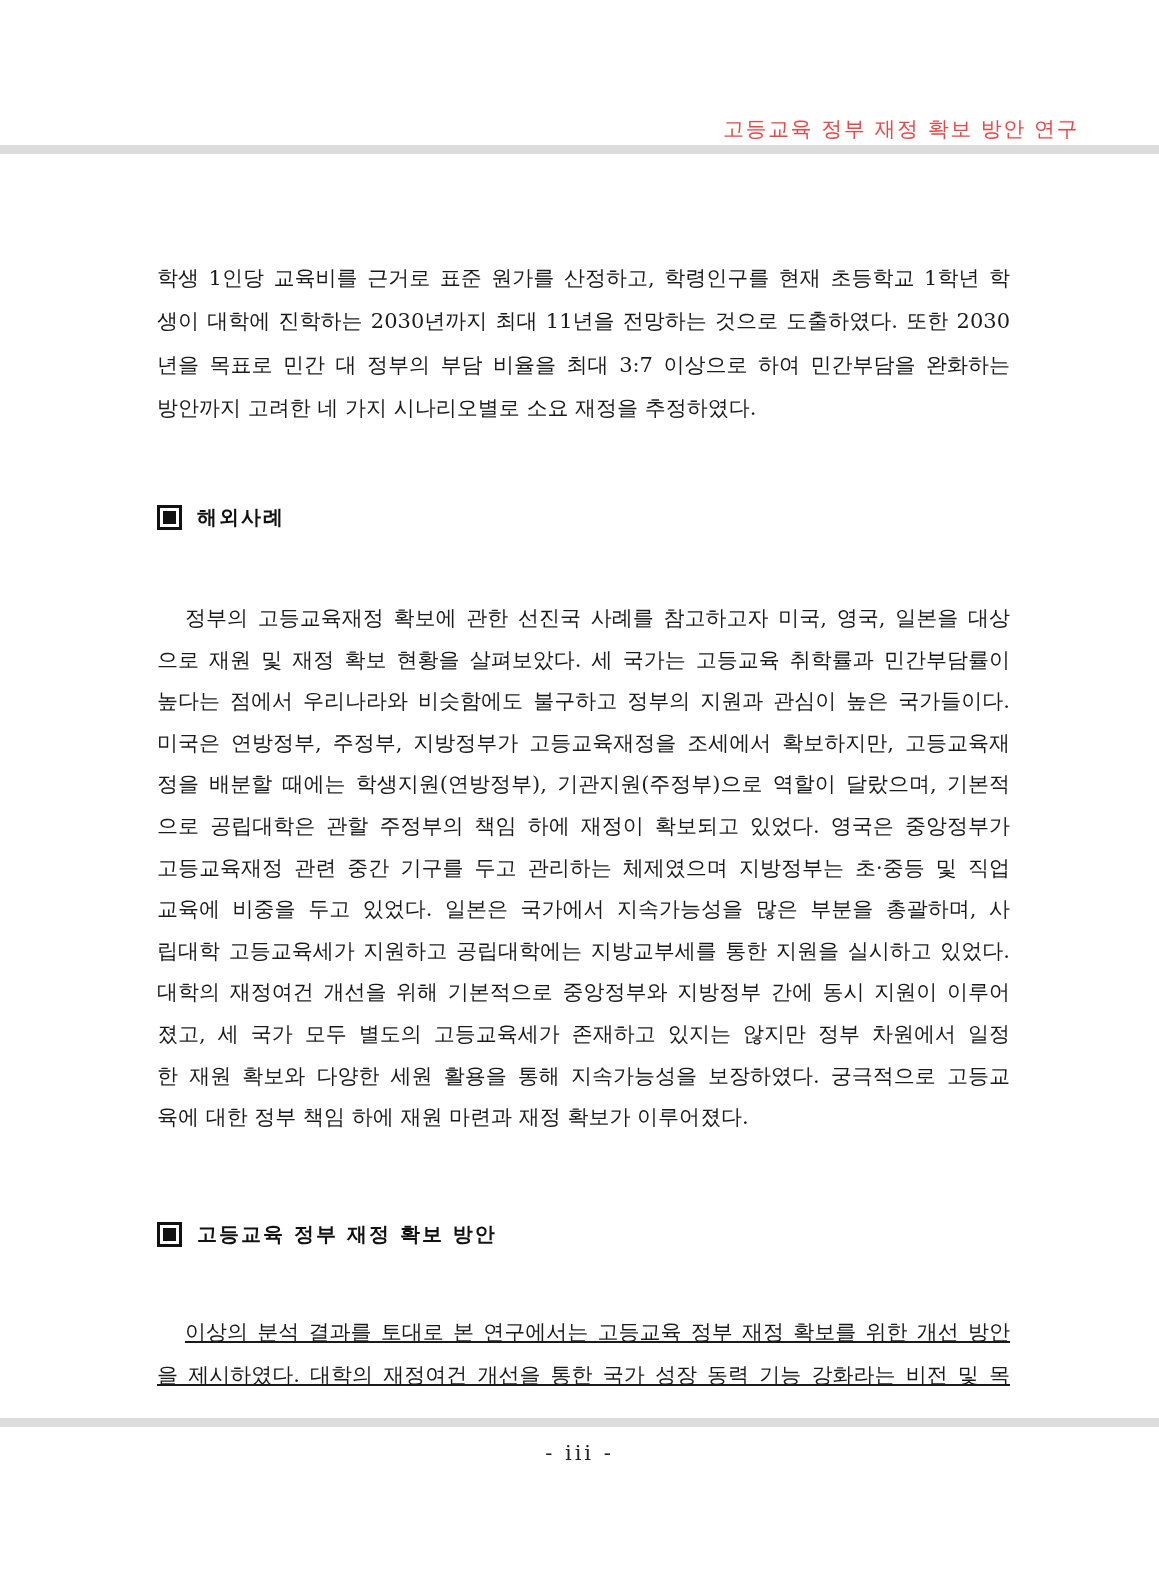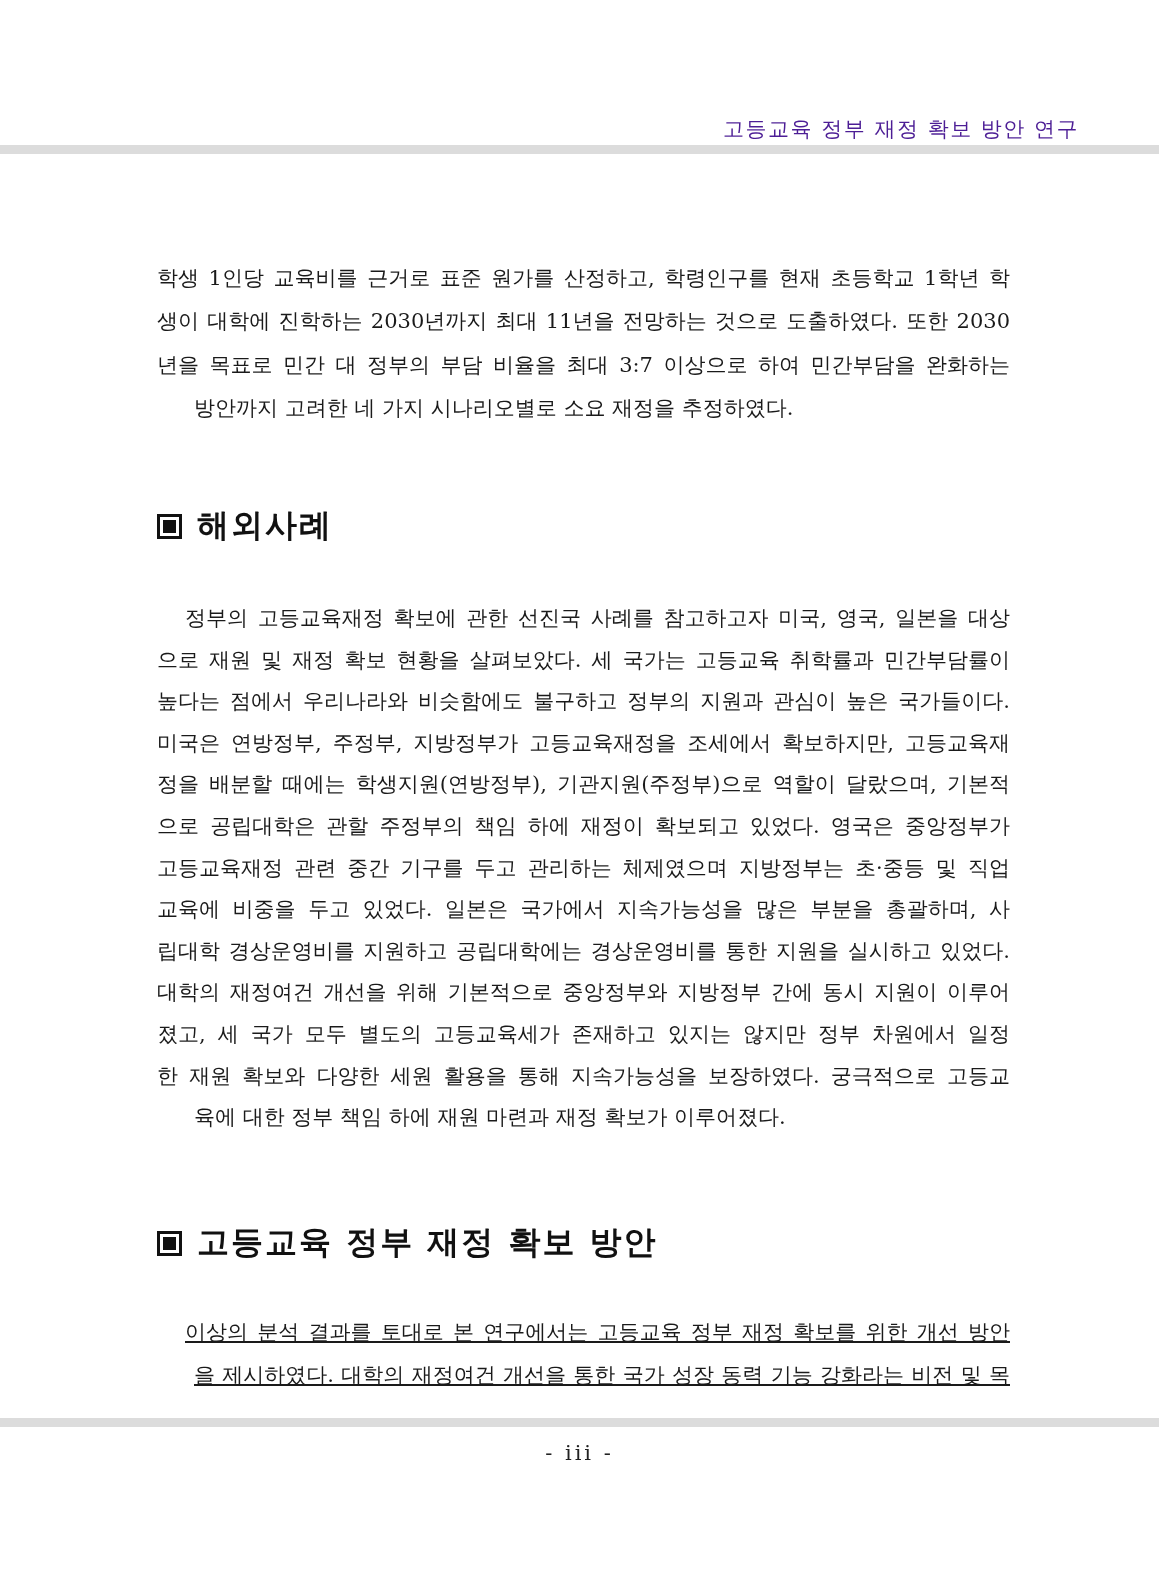--- a/index.html
+++ b/index.html
@@ -13,21 +13,21 @@
   }
   .page { position: absolute; inset: 0; }
 
   
   .running-head {
     position: absolute;
     top: 115px; right: 80px;
     font-family: "DejaVu Sans", sans-serif;
     font-size: 21px;
     letter-spacing: 1.5px;
-    color: #4c1d95;
+    color: #ef4444;
     white-space: nowrap;
   }
 
   
   .bar {
     position: absolute; left: 0; width: 100%; height: 9px;
     background: #dcdcdc;
   }
   .bar-top { top: 145px; }
   .bar-bottom { top: 1418px; }
@@ -35,40 +35,40 @@
   
   .textcol { position: absolute; left: 157px; width: 853px; }
 
   .para { font-size: 21px; }
   .para .line {
     text-align: justify;
     text-align-last: justify;
     white-space: normal;
     overflow: visible;
   }
-  .para .line.last-line { text-align-last: left; margin-left: 37px; }
+  .para .line.last-line { text-align-last: left; }
   .para.justify-all .line.last-line { text-align-last: justify; }
   .para.indented .line.first-line { text-indent: 28px; }
 
   .intro-para { top: 257px; }
   .intro-para .line { height: 43.3px; line-height: 43.3px; }
 
   .overseas-para { top: 598px; }
   .overseas-para .line { height: 41.6px; line-height: 41.6px; }
 
   .plan-para { top: 1311px; }
   .plan-para .line { height: 43.4px; line-height: 43.4px; text-decoration: underline; }
 
   
   .section-heading {
     position: absolute; left: 157px;
     display: flex; align-items: center; gap: 15px;
     font-family: "DejaVu Sans", sans-serif;
     font-weight: 700;
-    font-size: 32px;
+    font-size: 20px;
     letter-spacing: 2px;
     color: #111;
     white-space: nowrap;
   }
   .heading-overseas { top: 504px; }
   .heading-plan { top: 1221px; text-align: center; }
 
   
   .marker {
     width: 19px; height: 19px;
@@ -118,21 +118,21 @@
 
   <div class="textcol para indented overseas-para">
       <div class="line first-line">정부의 고등교육재정 확보에 관한 선진국 사례를 참고하고자 미국, 영국, 일본을 대상</div>
       <div class="line">으로 재원 및 재정 확보 현황을 살펴보았다. 세 국가는 고등교육 취학률과 민간부담률이</div>
       <div class="line">높다는 점에서 우리나라와 비슷함에도 불구하고 정부의 지원과 관심이 높은 국가들이다.</div>
       <div class="line">미국은 연방정부, 주정부, 지방정부가 고등교육재정을 조세에서 확보하지만, 고등교육재</div>
       <div class="line">정을 배분할 때에는 학생지원(연방정부), 기관지원(주정부)으로 역할이 달랐으며, 기본적</div>
       <div class="line">으로 공립대학은 관할 주정부의 책임 하에 재정이 확보되고 있었다. 영국은 중앙정부가</div>
       <div class="line">고등교육재정 관련 중간 기구를 두고 관리하는 체제였으며 지방정부는 초·중등 및 직업</div>
       <div class="line">교육에 비중을 두고 있었다. 일본은 국가에서 지속가능성을 많은 부분을 총괄하며, 사</div>
-      <div class="line">립대학 경상운영비를 지원하고 공립대학에는 경상운영비를 통한 지원을 실시하고 있었다.</div>
+      <div class="line">립대학 고등교육세가 지원하고 공립대학에는 지방교부세를 통한 지원을 실시하고 있었다.</div>
       <div class="line">대학의 재정여건 개선을 위해 기본적으로 중앙정부와 지방정부 간에 동시 지원이 이루어</div>
       <div class="line">졌고, 세 국가 모두 별도의 고등교육세가 존재하고 있지는 않지만 정부 차원에서 일정</div>
       <div class="line">한 재원 확보와 다양한 세원 활용을 통해 지속가능성을 보장하였다. 궁극적으로 고등교</div>
       <div class="line last-line">육에 대한 정부 책임 하에 재원 마련과 재정 확보가 이루어졌다.</div>
     </div>
 
   <div class="section-heading heading-plan">
     <span class="marker">
       <span class="marker-inner"></span>
     </span>

